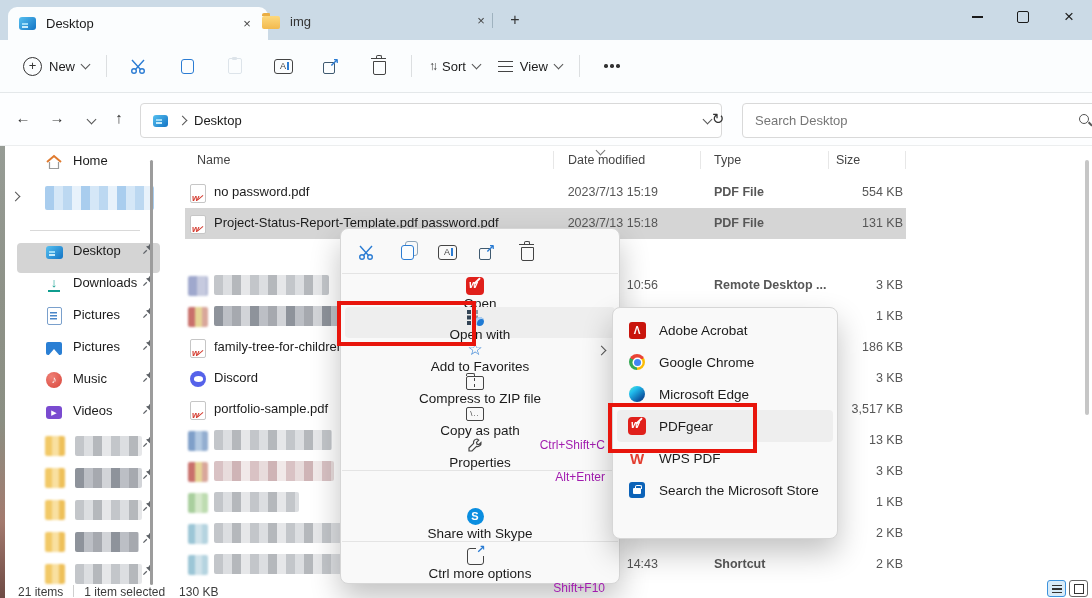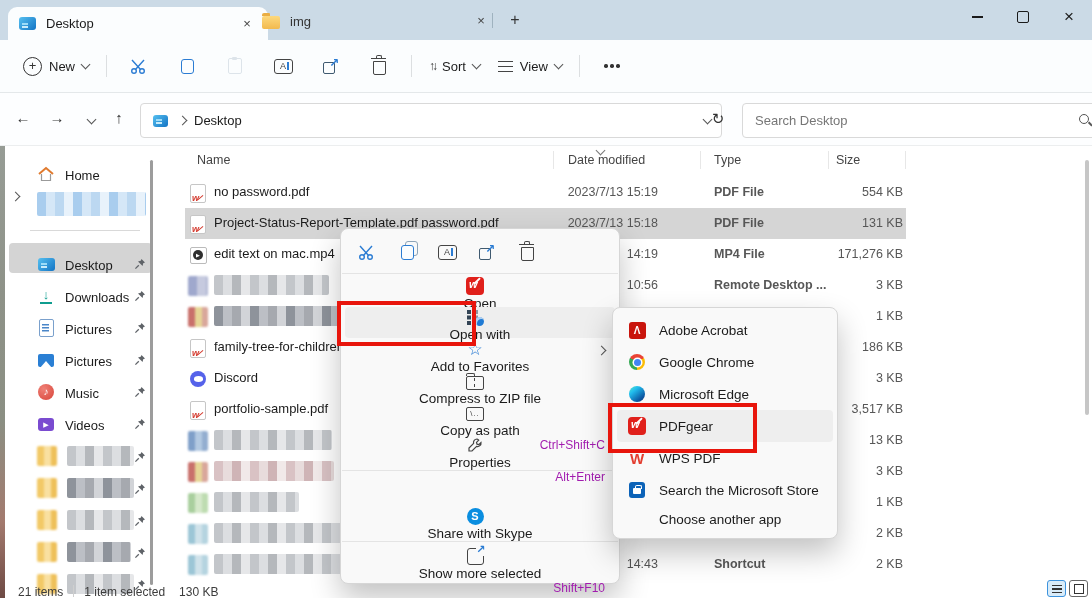--- a/index.html
+++ b/index.html
@@ -52,21 +52,21 @@
   .crumbbox{position:absolute;left:140px;top:10px;width:560px;height:33px;border:1px solid #d9d9d9;border-radius:4px;background:#fff;display:flex;align-items:center;padding:0 10px;font-size:13px;}
   .crumbbox .cv{margin-left:auto;}
   .refresh{position:absolute;left:702px;top:10px;width:32px;height:33px;text-align:center;line-height:32px;font-size:15px;color:#333;}
   .searchbox{position:absolute;left:742px;top:10px;width:340px;height:33px;border:1px solid #d9d9d9;border-radius:4px;background:#fff;display:flex;align-items:center;padding:0 10px;}
   .searchbox input{border:none;outline:none;flex:1;font-size:13px;font-family:inherit;color:#222;background:transparent;}
   .searchbox input::placeholder{color:#767676;}
   .mag{position:relative;width:15px;height:15px;}
   .mag::before{content:"";position:absolute;left:1px;top:1px;width:8px;height:8px;border:1.5px solid #555;border-radius:50%;}
   .mag::after{content:"";position:absolute;left:10px;top:10px;width:5px;height:1.6px;background:#555;transform:rotate(45deg);}
   
-  .sitem{position:absolute;left:9px;width:143px;height:30px;display:flex;align-items:flex-end;padding:0 6px 0 28px;box-sizing:border-box;font-size:13px;border-radius:4px;}
+  .sitem{position:absolute;left:17px;width:143px;height:30px;display:flex;align-items:flex-start;padding:0 6px 0 28px;box-sizing:border-box;font-size:13px;border-radius:4px;}
   .sitem.sel{background:#d4d4d4;}
   .sitem .slabel{margin-left:10px;}
   .spin{margin-left:auto;}
   .sdivider{position:absolute;left:30px;top:230px;width:110px;height:1px;background:#d9d9d9;}
   .schev{position:absolute;left:12px;top:196px;}
   .ssb{position:absolute;left:150px;top:160px;width:3px;height:425px;background:#9c9c9c;border-radius:2px;}
   
   .si{width:18px;height:18px;display:flex;align-items:center;justify-content:center;flex:none;}
   .i-desktop{width:17px;height:13px;border-radius:3px;background:linear-gradient(135deg,#56c0f0,#1273c4);position:relative;}
   .i-desktop::after{content:"";position:absolute;left:3px;bottom:2.5px;width:6px;height:2px;background:#c8ecfb;box-shadow:0 -3px 0 #9cdcf8;}
@@ -413,31 +413,20 @@
   </div>
   <div class="frow sel" style="top:208px;">
     <span class="fico">
         <span class="f-pdf"></span>
       </span>
     <span class="fname">Project-Status-Report-Template.pdf password.pdf</span>
     <span class="c-date">2023/7/13 15:18</span>
     <span class="c-type">PDF File</span>
     <span class="c-size">131 KB</span>
   </div>
-  <div class="frow" style="top:239px;">
-    <span class="fico">
-        <span class="f-mp4">
-          <i>▶</i>
-        </span>
-      </span>
-    <span class="fname">edit text on mac.mp4</span>
-    <span class="c-date">14:19</span>
-    <span class="c-type">MP4 File</span>
-    <span class="c-size">171,276 KB</span>
-  </div>
   <div class="frow" style="top:270px;">
     <span class="fico mzi mzA"></span>
     <span class="fname mz mzD" style="width:115px;top:5px;"></span>
     <span class="c-date">10:56</span>
     <span class="c-type">Remote Desktop ...</span>
     <span class="c-size">3 KB</span>
   </div>
   <div class="frow" style="top:301px;">
     <span class="fico mzi mzE"></span>
     <span class="fname mz mzB" style="width:150px;top:5px;"></span>
@@ -565,21 +554,21 @@
       <span class="mico">
           <span class="skype">S</span>
         </span>
       <span>Share with Skype</span>
     </div>
     <div class="mdiv" style="top:312px;"></div>
     <div class="mi" style="top:317px;">
       <span class="mico">
           <span class="sm-ico"></span>
         </span>
-      <span>Show more selected</span>
+      <span>Ctrl more options</span>
       <span class="msc">Shift+F10</span>
     </div>
   </div>
 
   <div class="smenu">
     <div class="smi" style="top:6px;">
       <span class="mico">
           <span class="acrobat">Λ</span>
         </span>
       <span>Adobe Acrobat</span>
@@ -606,24 +595,20 @@
       <span class="mico">
           <span class="wps">W</span>
         </span>
       <span>WPS PDF</span>
     </div>
     <div class="smi" style="top:166px;">
       <span class="mico">
           <span class="store"></span>
         </span>
       <span>Search the Microsoft Store</span>
-    </div>
-    <div class="smi" style="top:196px;height:30px;">
-      <span class="mico"></span>
-      <span>Choose another app</span>
     </div>
   </div>
 
   <div class="redbox" style="left:337px;top:301px;width:131px;height:37px;"></div>
   <div class="redbox" style="left:608px;top:403px;width:141px;height:42px;"></div>
 
   <div class="statusbar">
     <span>21 items</span>
     <span class="ssep"></span>
     <span>1 item selected</span>

